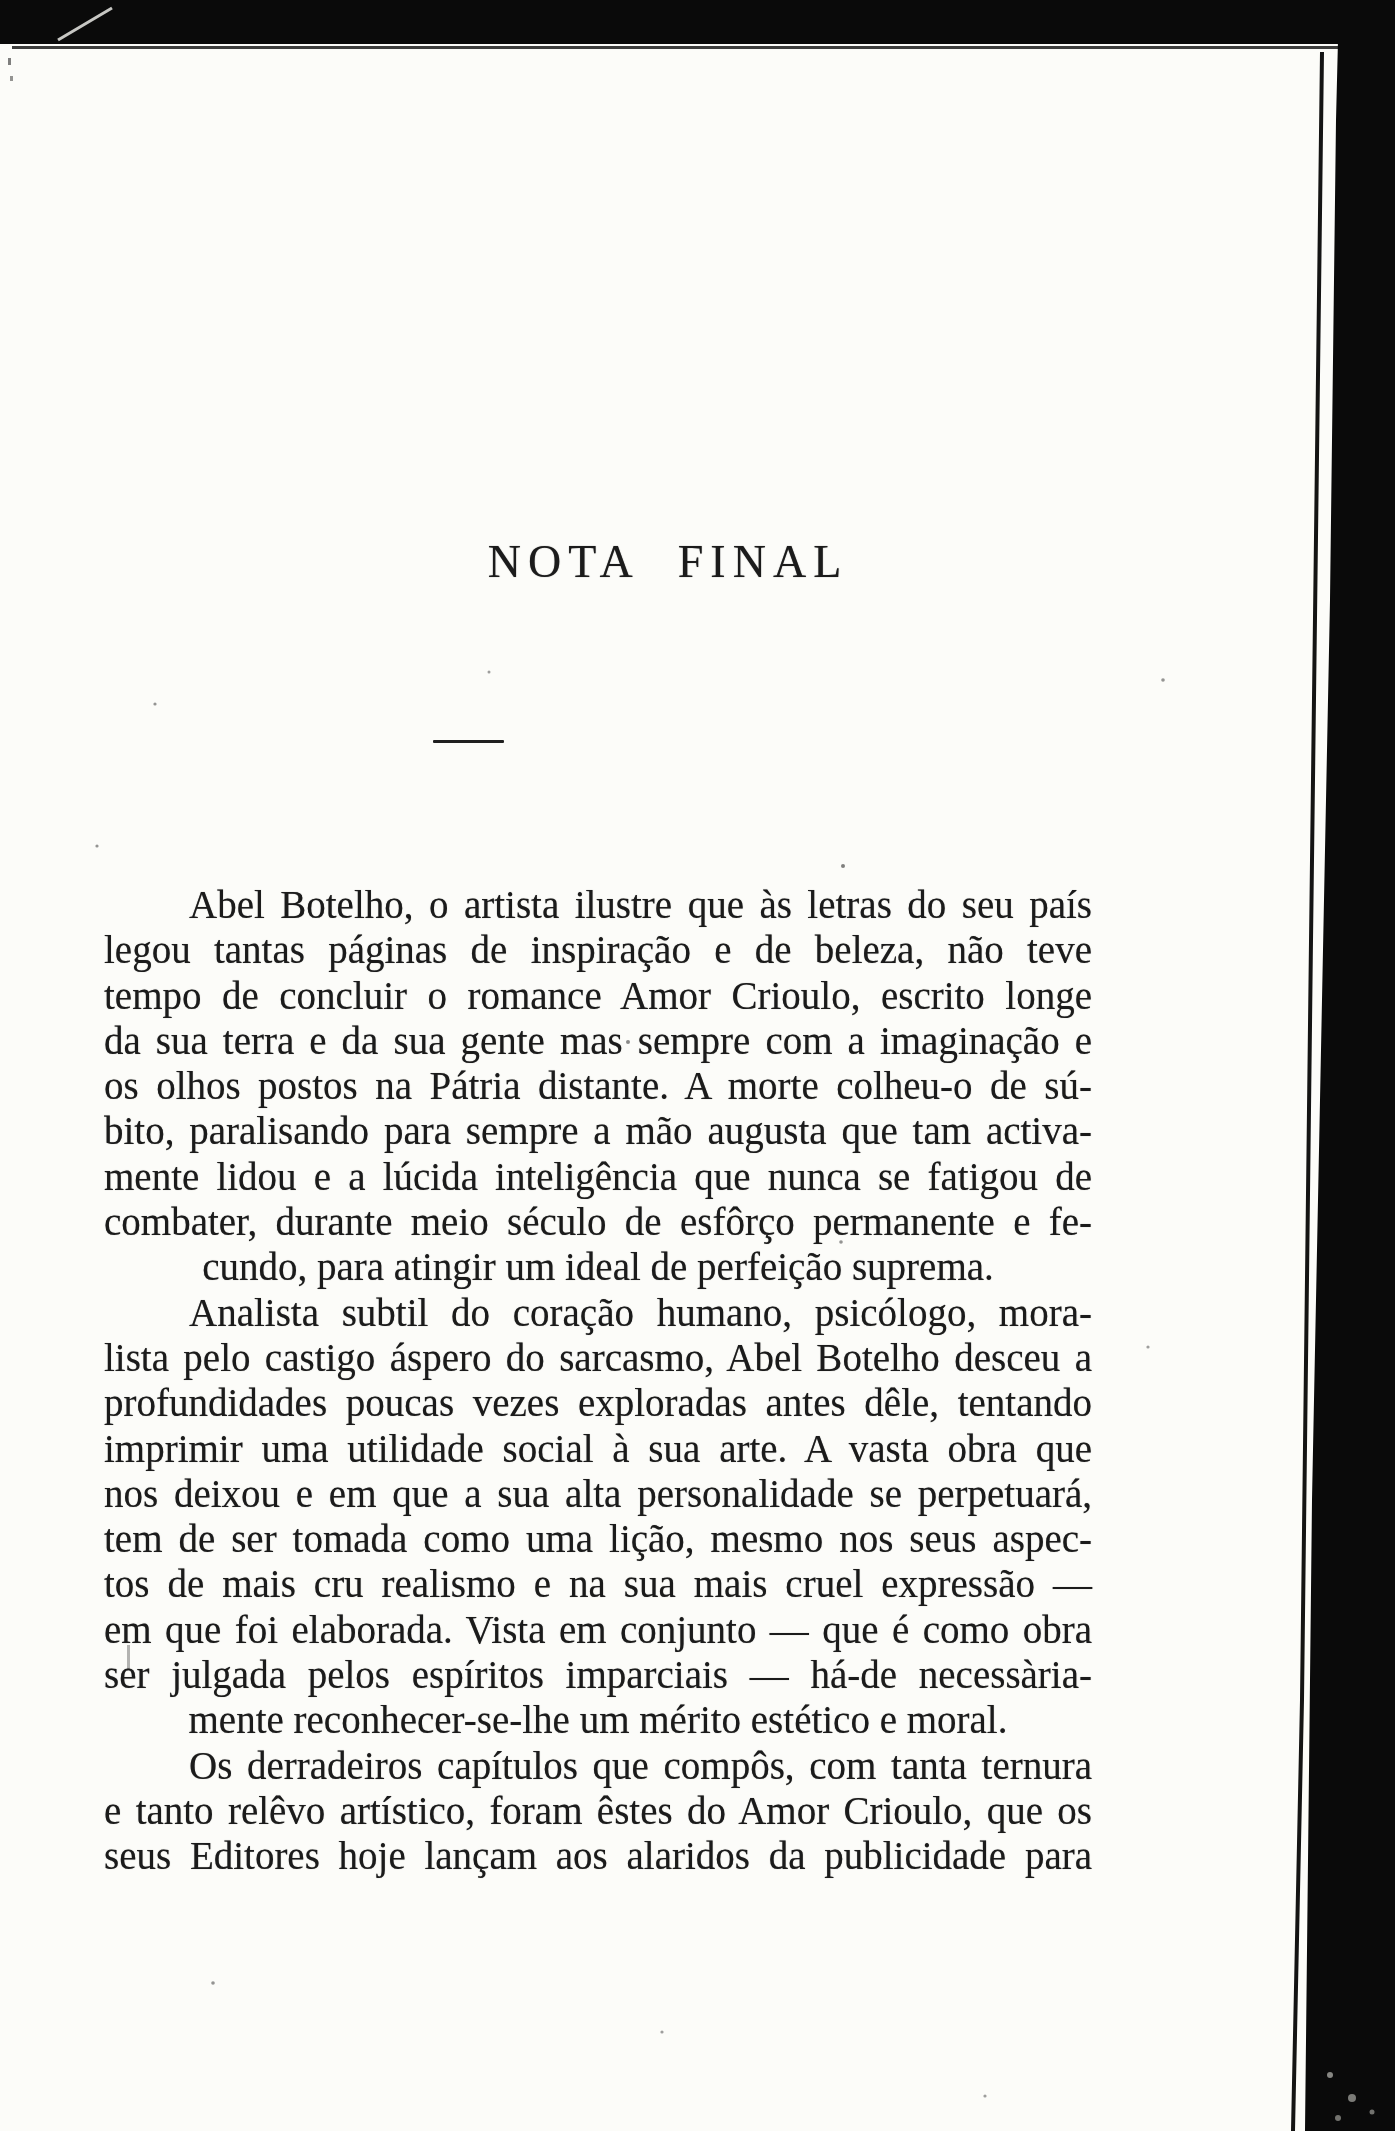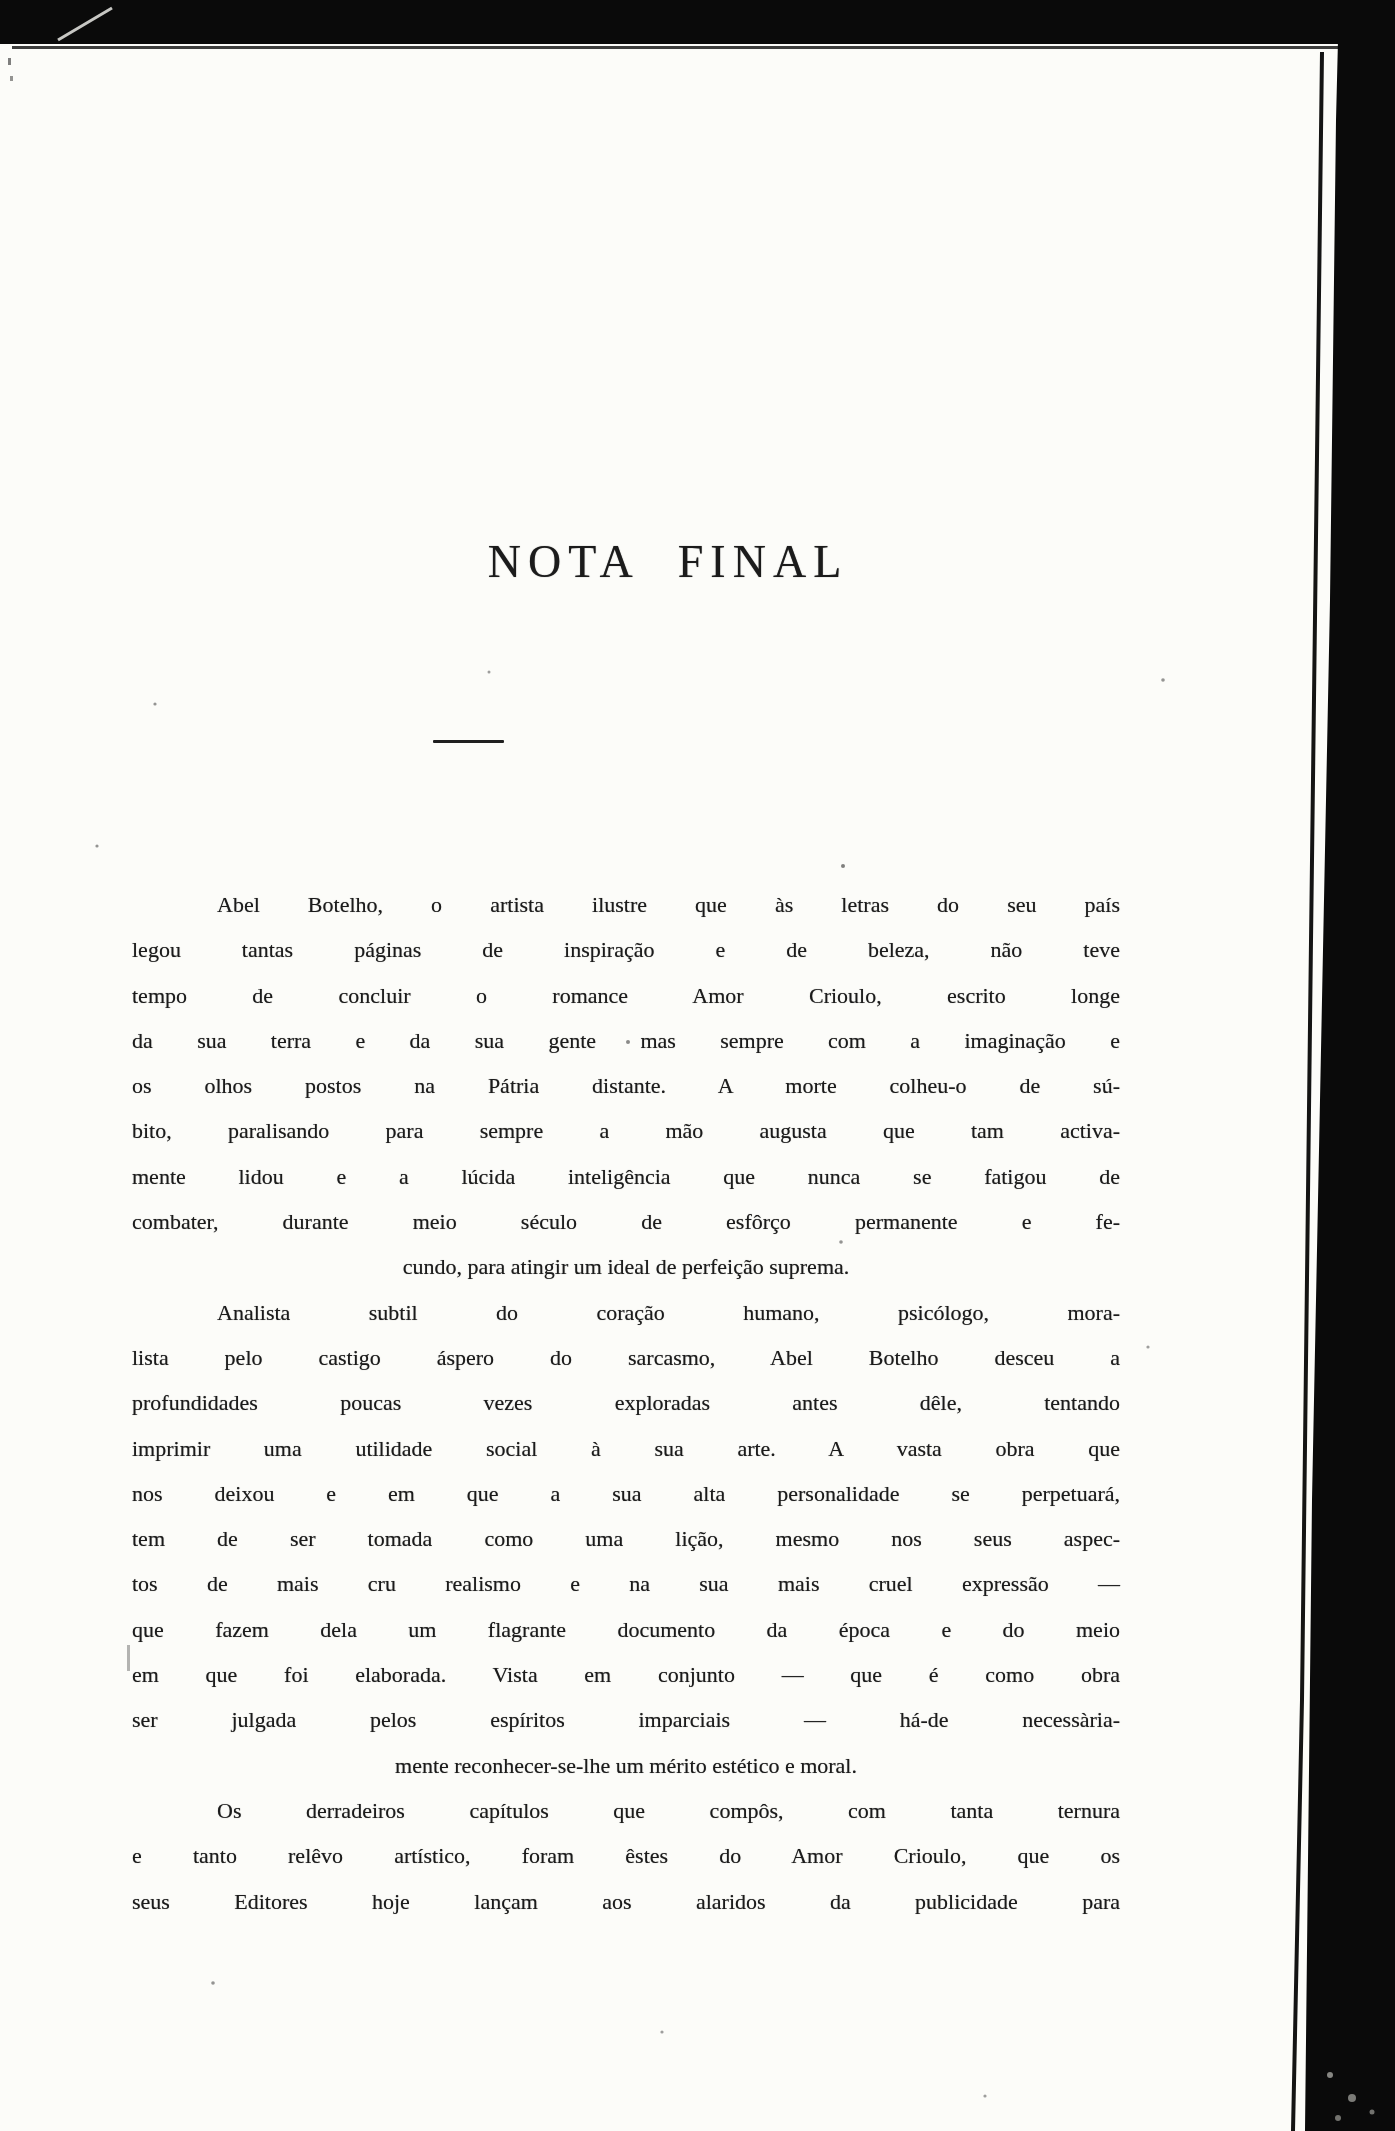--- a/index.html
+++ b/index.html
@@ -35,23 +35,23 @@
   }
   .title-divider{
     position:absolute;
     left:433px;top:740px;
     width:71px;height:3px;
     background:#1f1f1f;
     border-radius:1px;
   }
   .page-body{
     position:absolute;
-    left:132px;top:882px;
+    left:104px;top:882px;
     width:988px;
-    font-size:22px;
+    font-size:39px;
     line-height:45.3px;
     text-shadow:0 0 0.8px rgba(0,0,0,.5);
   }
   .line{
     text-align:justify;
     text-align-last:justify;
     text-justify:inter-word;
     white-space:normal;
   }
   .line.noj{
@@ -109,21 +109,20 @@
       <div class="line"><span>mente lidou e a lúcida inteligência que nunca se fatigou de</span></div>
       <div class="line"><span>combater, durante meio século de esfôrço permanente e fe-</span></div>
       <div class="line noj"><span>cundo, para atingir um ideal de perfeição suprema.</span></div>
       <div class="line indent"><span>Analista subtil do coração humano, psicólogo, mora-</span></div>
       <div class="line"><span>lista pelo castigo áspero do sarcasmo, Abel Botelho desceu a</span></div>
       <div class="line"><span>profundidades poucas vezes exploradas antes dêle, tentando</span></div>
       <div class="line"><span>imprimir uma utilidade social à sua arte. A vasta obra que</span></div>
       <div class="line"><span>nos deixou e em que a sua alta personalidade se perpetuará,</span></div>
       <div class="line"><span>tem de ser tomada como uma lição, mesmo nos seus aspec-</span></div>
       <div class="line"><span>tos de mais cru realismo e na sua mais cruel expressão —</span></div>
-      <div class="line"><span>que fazem dela um flagrante documento da época e do meio</span></div>
       <div class="line"><span>em que foi elaborada. Vista em conjunto — que é como obra</span></div>
       <div class="line"><span>ser julgada pelos espíritos imparciais — há-de necessària-</span></div>
       <div class="line noj"><span>mente reconhecer-se-lhe um mérito estético e moral.</span></div>
       <div class="line indent"><span>Os derradeiros capítulos que compôs, com tanta ternura</span></div>
       <div class="line"><span>e tanto relêvo artístico, foram êstes do </span><span class="it">Amor Crioulo</span><span>, que os</span></div>
       <div class="line"><span>seus Editores hoje lançam aos alaridos da publicidade para</span></div>
     </section>
 </main>
 
 </body></html>

